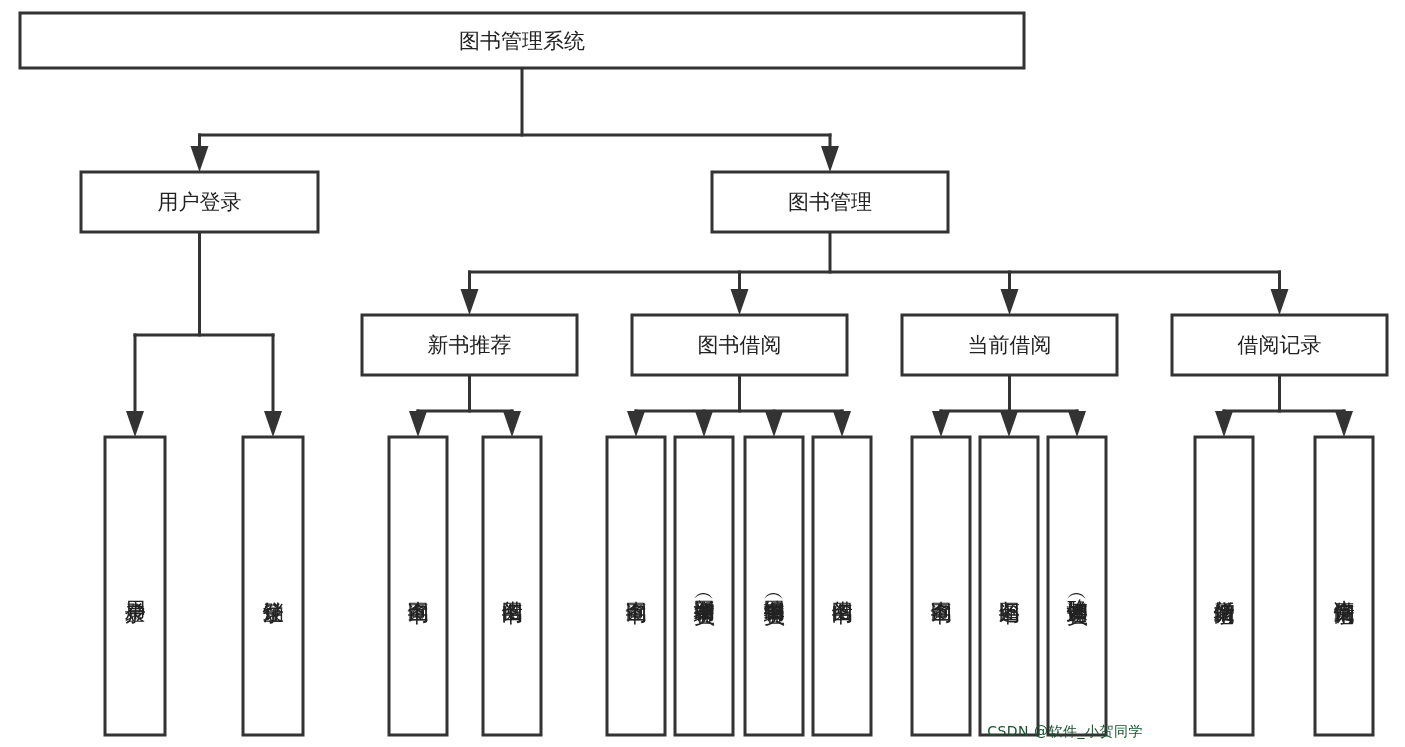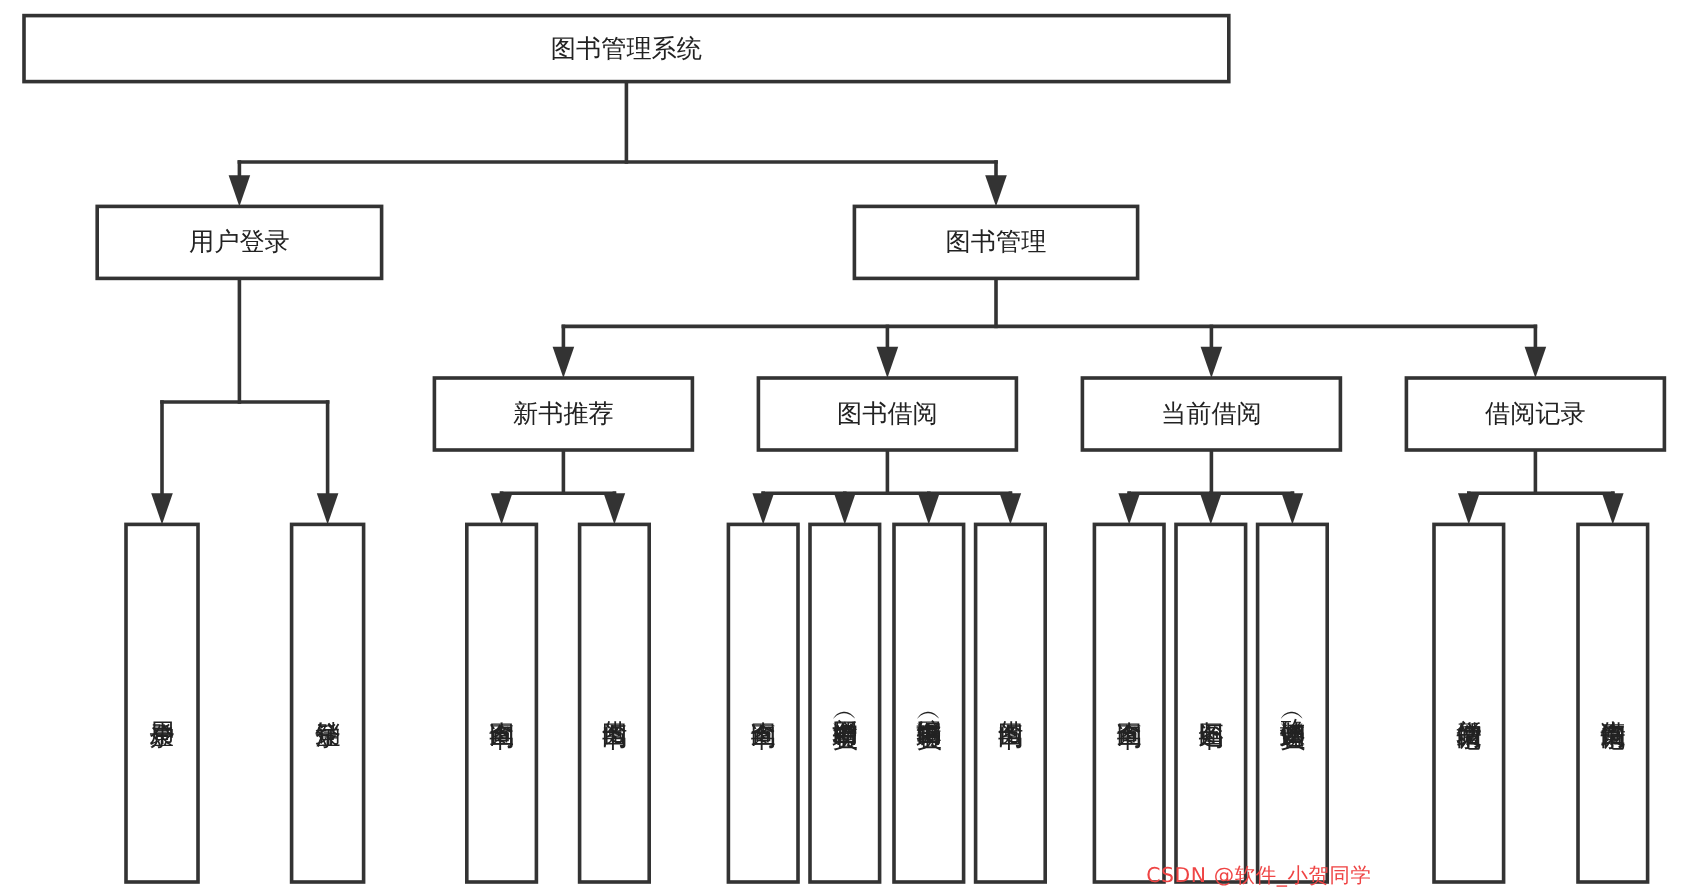--- a/index.html
+++ b/index.html
@@ -64,22 +64,22 @@
     color: #222222;
     letter-spacing: 1px;
     white-space: nowrap;
     text-align: center;
   }
   .watermark {
     position: absolute;
     right: 8px;
     bottom: 6px;
     font-family: "DejaVu Sans", "Liberation Sans", sans-serif;
-    font-size: 17px;
-    color: #ef4444;
+    font-size: 14px;
+    color: #14532d;
     letter-spacing: 0.5px;
     white-space: nowrap;
   }
 </style>
 </head>
 <body>
 
 <div id="diagram-root">
 
   <svg class="flow" viewBox="0 0 1405 747">

